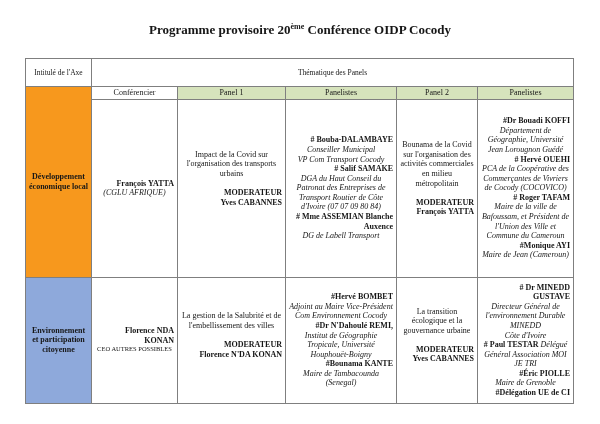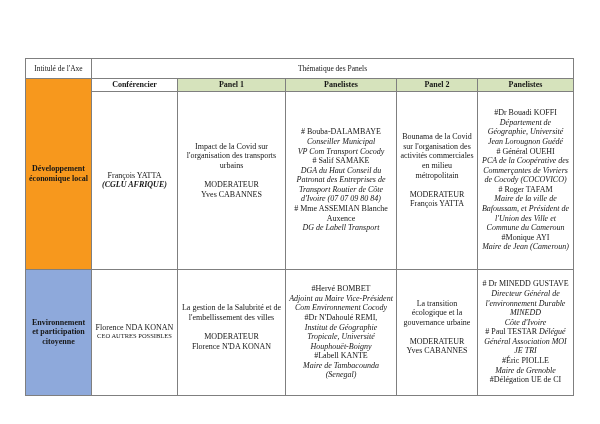--- a/index.html
+++ b/index.html
@@ -14,45 +14,46 @@
   .title sup{font-size:8px;}
   table.program{
     position:absolute;left:25px;top:58px;width:548px;
     border-collapse:collapse;table-layout:fixed;
   }
   table.program td{
     border:1px solid var(--border,#848484);
     padding:1px 3px;text-align:center;vertical-align:middle;
     font-size:8px;line-height:1.2;overflow:hidden;word-wrap:break-word;
   }
-  tr.rowA{height:20px;}
+  tr.rowA{height:28px;}
   tr.rowA td{font-size:7.5px;padding:0 2px;}
   tr.rowB{height:12px;}
-  td.colhdr{font-weight:bold;font-size:7.5px;padding:0 2px;}
+  td.colhdr{font-weight:normal;font-size:7.5px;padding:0 2px;}
   td.greenbg{background:var(--green,#D6E3BC);}
   td.axis{
     font-weight:bold;font-size:8px;line-height:1.5;padding:0 2px;
   }
   td.orangebg{background:var(--orange,#F7981D);}
   td.bluebg{background:var(--blue,#8EA9DB);vertical-align:top;padding-top:16px;}
   tr.row1{height:178px;}
   tr.row2{height:126px;}
   td.valign-top{vertical-align:top;padding-top:3px;}
   .p{min-height:9px;}
-  .b{font-weight:normal;font-style:normal;}
+  .b{font-weight:bold;font-style:normal;text-align:right;}
   .i{font-style:italic;font-weight:normal;}
-  .bi{font-weight:bold;font-style:italic;}
+  .bi{font-weight:normal;font-style:italic;}
   .n{font-weight:normal;font-style:normal;}
   .sm{font-size:6.5px;font-weight:normal;}
 </style>
 </head>
 <body>
 
 <div class="page">
 
+  <h1 class="title"><span>Programme provisoire 20</span><sup>ème</sup><span> Conférence OIDP Cocody</span></h1>
 
   <table class="program">
     <colgroup>
       <col style="width:66px">
         <col style="width:86px">
         <col style="width:108px">
       <col style="width:111px">
         <col style="width:81px">
         <col style="width:96px">
     </colgroup>
@@ -98,21 +99,21 @@
             <div class="p n">Bounama de la Covid sur l'organisation des activités commerciales en milieu métropolitain</div>
             <div class="p n">&nbsp;</div>
             <div class="p b">MODERATEUR</div>
             <div class="p b">François YATTA</div>
             <div class="p n">&nbsp;</div>
             <div class="p n">&nbsp;</div>
           </td>
       <td class="valign-top">
             <div class="p b">#Dr Bouadi KOFFI</div>
             <div class="p i">Département de Géographie, Université Jean Lorougnon Guédé</div>
-            <div class="p b"># Général OUEHI</div>
+            <div class="p b"># Hervé OUEHI</div>
             <div class="p i">PCA de la Coopérative des Commerçantes de Vivriers de Cocody (COCOVICO)</div>
             <div class="p b"># Roger TAFAM</div>
             <div class="p i">Maire de la ville de Bafoussam, et Président de l'Union des Ville et Commune du Cameroun</div>
             <div class="p b">#Monique AYI</div>
             <div class="p i">Maire de Jean (Cameroun)</div>
           </td>
     </tr>
 
     <tr class="row2">
       <td class="axis bluebg">Environnement et participation citoyenne</td>
@@ -125,21 +126,21 @@
             <div class="p n">&nbsp;</div>
             <div class="p b">MODERATEUR</div>
             <div class="p b">Florence N'DA KONAN</div>
             <div class="p n">&nbsp;</div>
           </td>
       <td class="valign-top">
             <div class="p b">#Hervé BOMBET</div>
             <div class="p i">Adjoint au Maire Vice-Président Com Environnement Cocody</div>
             <div class="p b">#Dr N'Dahoulé REMI,</div>
             <div class="p i">Institut de Géographie Tropicale, Université Houphouët-Boigny</div>
-            <div class="p b">#Labell KANTE</div>
+            <div class="p b">#Bounama KANTE</div>
             <div class="p i">Maire de Tambacounda (Senegal)</div>
           </td>
       <td>
             <div class="p n">La transition écologique et la gouvernance urbaine</div>
             <div class="p n">&nbsp;</div>
             <div class="p b">MODERATEUR</div>
             <div class="p b">Yves CABANNES</div>
             <div class="p n">&nbsp;</div>
           </td>
       <td class="valign-top">

